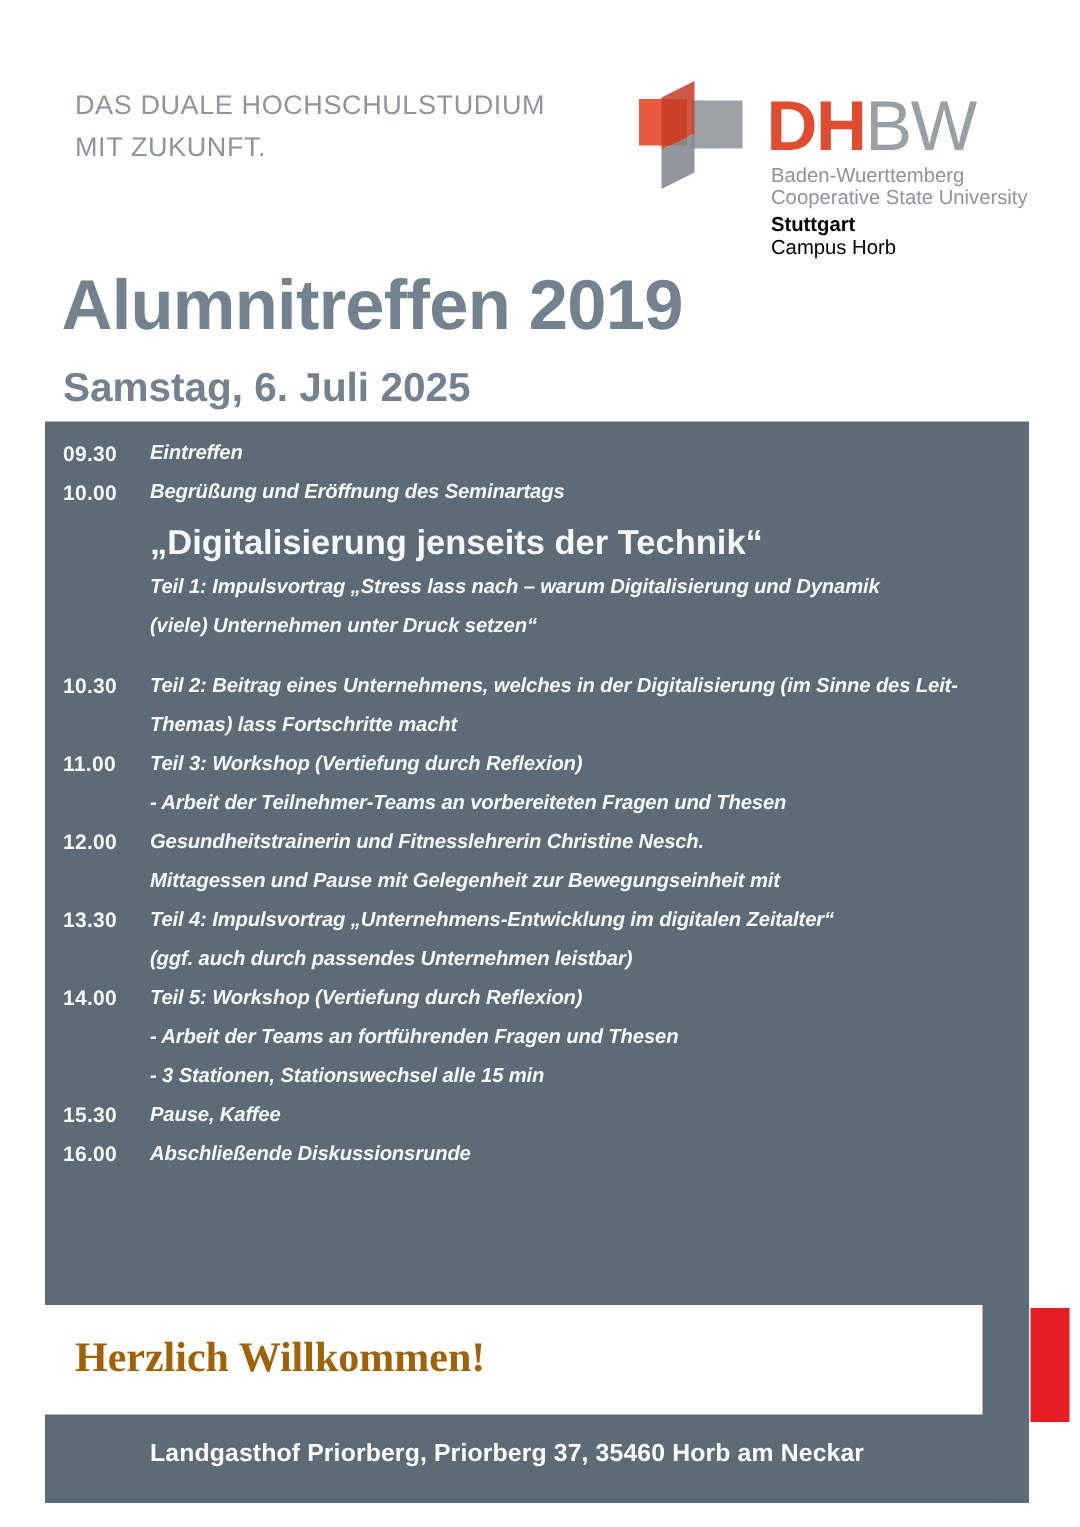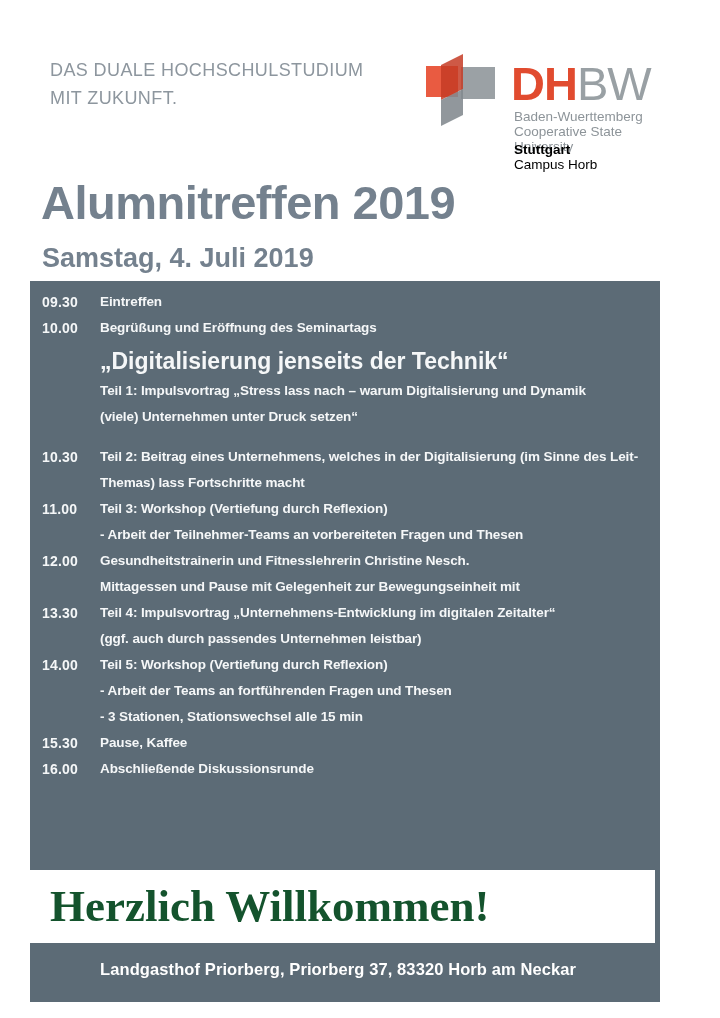--- a/index.html
+++ b/index.html
@@ -1,16 +1,16 @@
 <!DOCTYPE html>
 <html><head>
 <meta charset="utf-8">
 <style>
   html,body{margin:0;padding:0;background:#ffffff;}
-  .page{position:relative;width:660px;height:1018px;background:#ffffff;overflow:hidden;
+  .page{position:relative;width:720px;height:1018px;background:#ffffff;overflow:hidden;
         font-family:"Liberation Sans","DejaVu Sans",sans-serif;}
 
   
   .tagline{position:absolute;left:50px;top:56px;font-size:18px;line-height:28px;
            color:#8d969e;letter-spacing:0.4px;font-weight:400;}
   .logo-mark{position:absolute;left:426px;top:53px;width:70px;height:75px;}
   .wordmark{position:absolute;left:511px;top:60px;font-size:47px;line-height:48px;letter-spacing:-1px;white-space:nowrap;}
   .wm-red{color:#e14b2f;font-weight:700;}
   .wm-gray{color:#99a0a4;font-weight:400;}
   .logo-sub{position:absolute;left:514px;top:109px;font-size:13.5px;line-height:15px;color:#8d9499;}
@@ -21,29 +21,29 @@
   .title{position:absolute;left:41px;top:175px;font-size:47px;font-weight:700;
          color:#74818e;letter-spacing:-0.5px;white-space:nowrap;}
   .subtitle{position:absolute;left:42px;top:243px;font-size:27px;font-weight:700;
             color:#74818e;white-space:nowrap;}
 
   
   .schedule{position:absolute;left:30px;top:281px;width:656px;height:721px;
             background:#5c6b76;color:#f5f7f8;box-sizing:border-box;padding:8px 0 0 12px;}
   .row{display:grid;grid-template-columns:58px auto;}
   .time{font-weight:700;font-size:14px;line-height:26px;letter-spacing:0.2px;}
-  .desc{font-weight:700;font-size:13.5px;line-height:26px;white-space:nowrap;letter-spacing:-0.1px;}
+  .desc{font-weight:700;font-size:13.5px;line-height:26px;white-space:nowrap;letter-spacing:-0.1px;font-style:italic;}
   .theme-heading{margin:5px 0 2px 58px;font-size:23px;line-height:30px;font-weight:700;white-space:nowrap;}
   .gap-after{margin-bottom:14px;}
 
   
   .welcome-band{position:absolute;left:0;top:870px;width:655px;height:73px;background:#ffffff;}
   .welcome-text{position:absolute;left:50px;top:870px;height:73px;line-height:72px;
-                font-family:"Liberation Serif","DejaVu Serif",serif;font-size:45px;
-                font-weight:700;color:#14532d;white-space:nowrap;}
+                font-family:"Liberation Serif","DejaVu Serif",serif;font-size:28px;
+                font-weight:700;color:#a16207;white-space:nowrap;}
   .red-block{position:absolute;left:687px;top:872px;width:26px;height:76px;background:#e71d24;}
   .venue{position:absolute;left:100px;top:960px;font-size:16.5px;font-weight:700;
          color:#ffffff;letter-spacing:0.1px;white-space:nowrap;}
 </style>
 </head>
 <body>
 
 <div class="page">
 
   <div class="tagline">
@@ -62,21 +62,21 @@
   <div class="logo-sub">
     <div>Baden-Wuerttemberg</div>
     <div>Cooperative State University</div>
   </div>
   <div class="logo-loc">
     <div class="loc-bold">Stuttgart</div>
     <div>Campus Horb</div>
   </div>
 
   <div class="title">Alumnitreffen 2019</div>
-  <div class="subtitle">Samstag, 4. Juli 2019</div>
+  <div class="subtitle">Samstag, 6. Juli 2025</div>
 
   <div class="schedule">
 
     <div class="row">
       <div class="time">09.30</div>
       <div class="desc">
         <div>Eintreffen</div>
       </div>
     </div>
 
@@ -153,15 +153,15 @@
       </div>
     </div>
 
 
   </div>
 
   <div class="welcome-band"></div>
   <div class="welcome-text">Herzlich Willkommen!</div>
   <div class="red-block"></div>
 
-  <div class="venue">Landgasthof Priorberg, Priorberg 37, 83320 Horb am Neckar</div>
+  <div class="venue">Landgasthof Priorberg, Priorberg 37, 35460 Horb am Neckar</div>
 
 </div>
 
 </body></html>

